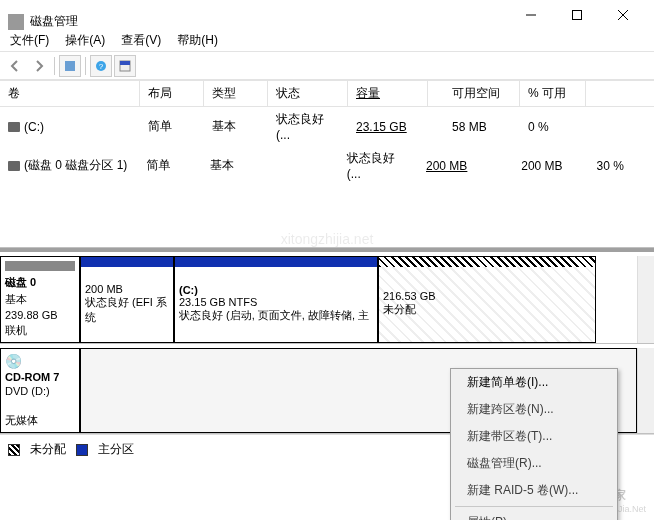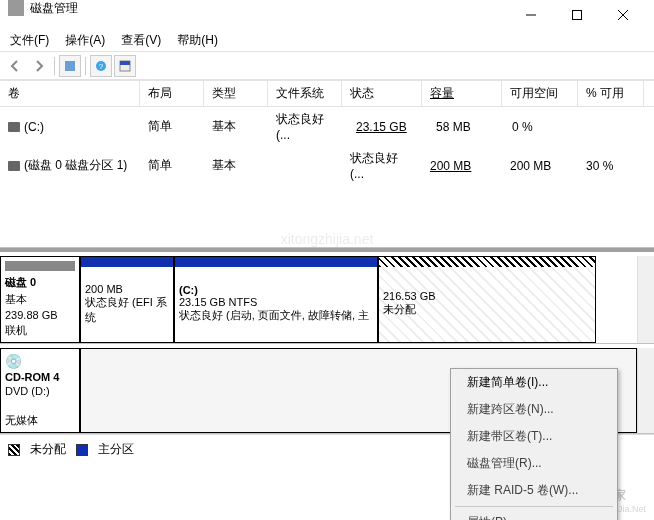--- a/index.html
+++ b/index.html
@@ -1,17 +1,17 @@
 <!DOCTYPE html>
 <html><head>
 <meta charset="utf-8">
 <style>
 * { margin: 0; padding: 0; box-sizing: border-box; font-family: "Microsoft YaHei", "SimSun", sans-serif; }
 body { background: #fff; font-size: 12px; width: 654px; height: 520px; overflow: hidden; position: relative; }
-.titlebar { display: flex; align-items: flex-start; height: 30px; padding: 0 8px; border-bottom: 0; }
+.titlebar { display: flex; align-items: flex-end; height: 30px; padding: 0 8px; border-bottom: 0; }
 .titlebar .icon { width: 16px; height: 16px; background: #999; margin-right: 6px; }
 .titlebar .title { flex: 1; font-size: 12px; }
 .winbtns { display: flex; }
 .winbtn { width: 46px; height: 30px; display: flex; align-items: center; justify-content: center; color: #000; }
 .winbtn svg { width: 10px; height: 10px; }
 .menubar { display: flex; height: 22px; border-bottom: 1px solid #e3e3e3; padding-left: 4px; align-items: flex-end; gap: 4px; }
 .menubar span { padding: 2px 6px; font-size: 12px; }
 .toolbar { display: flex; height: 28px; align-items: center; border-bottom: 1px solid #e3e3e3; padding-left: 4px; gap: 2px; }
 .tbtn { width: 22px; height: 22px; border: 1px solid #ccc; display: flex; align-items: center; justify-content: center; background: #f5f5f5; }
 .tbtn.noborder { border-color: transparent; background: transparent; }
@@ -19,21 +19,21 @@
 .tsep { width: 1px; height: 18px; background: #ccc; margin: 0 2px; }
 
 .listview { border-bottom: 1px solid #c0c0c0; }
 .listhead { display: flex; background: #fff; border-top: 1px solid #e3e3e3; border-bottom: 1px solid #e3e3e3; }
 .listhead .col { padding: 4px 8px; border-right: 1px solid #e3e3e3; font-size: 12px; }
 .listrow { display: flex; padding: 2px 0; }
 .listrow .col { padding: 2px 8px; font-size: 12px; display: flex; align-items: center; gap: 4px; }
 .diskicon { width: 12px; height: 10px; background: #666; display: inline-block; border-radius: 1px; }
 
 .c0 { width: 140px; } .c1 { width: 64px; } .c2 { width: 64px; } .c3 { width: 74px; }
-.c4 { width: 80px; } .c5 { width: 80px; text-decoration: underline; } .c6 { width: 76px; } .c7 { width: 66px; }
+.c4 { width: 80px; } .c5 { width: 80px; text-decoration: underline; } .c6 { width: 76px; margin-left: 16px; } .c7 { width: 66px; }
 
 .listarea { height: 140px; overflow-y: auto; }
 
 .graphicpane { border-top: 4px solid #a0a0a0; }
 .diskrow { display: flex; border-bottom: 1px solid #c0c0c0; min-height: 78px; margin-top: 4px; }
 .diskhdr { width: 80px; border: 1px solid #000; padding: 4px; font-size: 11px; display: flex; flex-direction: column; gap: 2px; }
 .diskhdr .diskicon2 { height: 10px; background: #888; margin-bottom: 2px; }
 .parts { flex: 1; display: flex; }
 .part { border: 1px solid #000; padding: 4px; font-size: 11px; display: flex; flex-direction: column; justify-content: center; position: relative; }
 .part .topbar { position: absolute; top: 0; left: 0; right: 0; height: 10px; }
@@ -120,21 +120,20 @@
         <rect x="1" y="1" width="10" height="4" fill="#3050c0"></rect>
       </svg>
     </div>
 </div>
 
 <div class="listview">
   <div class="listhead">
     <div class="col c0">卷</div>
     <div class="col c1">布局</div>
     <div class="col c2">类型</div>
-    <div class="col c3">文件系统</div>
     <div class="col c4">状态</div>
     <div class="col c5">容量</div>
     <div class="col c6">可用空间</div>
     <div class="col c7">% 可用</div>
   </div>
   <div class="listarea">
     <div class="listrow">
       <div class="col c0">
           <span class="diskicon"></span>
           <span>(C:)</span>
@@ -194,21 +193,21 @@
           <div>未分配</div>
         </div>
       </div>
     </div>
     <div class="scrollv"></div>
   </div>
 
   <div class="diskrow">
     <div class="diskhdr">
       <span style="font-size:14px">💿</span>
-      <b>CD-ROM 4</b>
+      <b>CD-ROM 7</b>
       <span>DVD (D:)</span>
       <br>
       <span>无媒体</span>
     </div>
     <div class="parts">
       <div class="part empty"></div>
     </div>
     <div class="scrollv"></div>
   </div>
 </div>

